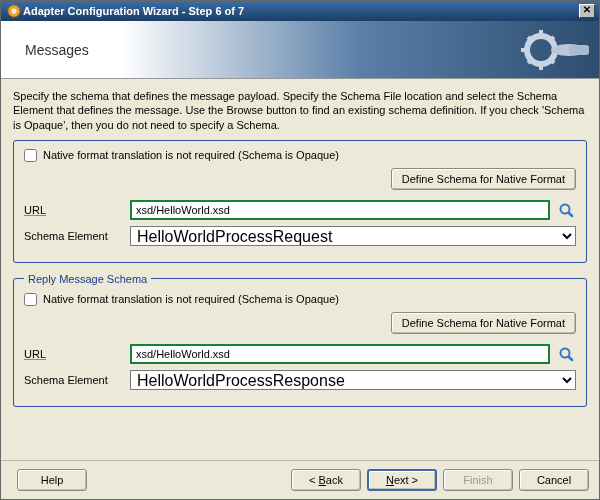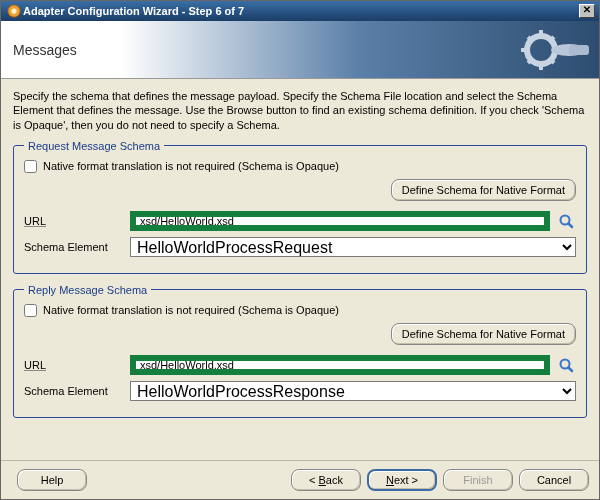--- a/index.html
+++ b/index.html
@@ -41,21 +41,21 @@
     font-size: 10px;
     line-height: 10px;
     text-align: center;
     cursor: pointer;
   }
   .header {
     background: linear-gradient(to right, #fff 0%, #fff 20%, #5a7fa8 60%, #2d4d70 100%);
     height: 58px;
     display: flex;
     align-items: center;
-    padding: 0 12px;
+    padding: 0 24px;
     border-bottom: 1px solid #999;
     position: relative;
   }
   .header .page-title {
     font-size: 14px;
     color: #333;
     font-weight: normal;
   }
   .header .gear-art {
     position: absolute;
@@ -111,21 +111,21 @@
     text-align: left;
     text-decoration: underline;
     text-decoration-color: #888;
     text-decoration-thickness: 1px;
     text-underline-offset: 1px;
   }
   .form-row .lbl.noul { text-decoration: none; }
   input[type=text] {
     flex: 1;
     height: 20px;
-    border: 6px solid #15803d;
+    border: 2px solid #15803d;
     background: #fff;
     padding: 0 4px;
     font-family: inherit;
     font-size: 11px;
   }
   select {
     flex: 1;
     height: 20px;
     border: 1px solid #7a7a7a;
     background: #fff;
@@ -134,21 +134,21 @@
     padding: 0 2px;
   }
   button.win {
     font-family: inherit;
     font-size: 11px;
     height: 22px;
     min-width: 70px;
     padding: 0 10px;
     background: #ece9d8;
     border: 1px solid #888;
-    border-radius: 8px;
+    border-radius: 3px;
     cursor: pointer;
     box-shadow: inset 1px 1px 0 #fff, inset -1px -1px 0 #c1beac;
   }
   button.win:disabled {
     color: #999;
     cursor: default;
   }
   button.win.default {
     border: 2px solid #3a6ba5;
   }
@@ -200,21 +200,20 @@
       <ellipse cx="48" cy="25" rx="18" ry="6" fill="#c8d4e4"></ellipse>
       <rect x="48" y="20" width="20" height="10" rx="3" fill="#b8c6da"></rect>
     </g>
   </svg>
 </div>
 
 <div class="content">
   <div class="description">Specify the schema that defines the message payload.  Specify the Schema File location and select the Schema Element that defines the message. Use the Browse button to find an existing schema definition. If you check 'Schema is Opaque', then you do not need to specify a Schema.</div>
 
   <fieldset class="group">
-    <legend>Request Message Schema</legend>
     <div class="checkbox-row">
       <input type="checkbox" style="">
       <span>Native format translation is not required (Schema is Opaque)</span>
     </div>
     <div class="btn-row-right">
       <button class="win">Define Schema for Native Format</button>
     </div>
     <div class="form-row">
       <span class="lbl">URL</span>
       <input type="text" value="xsd/HelloWorld.xsd" style="">

